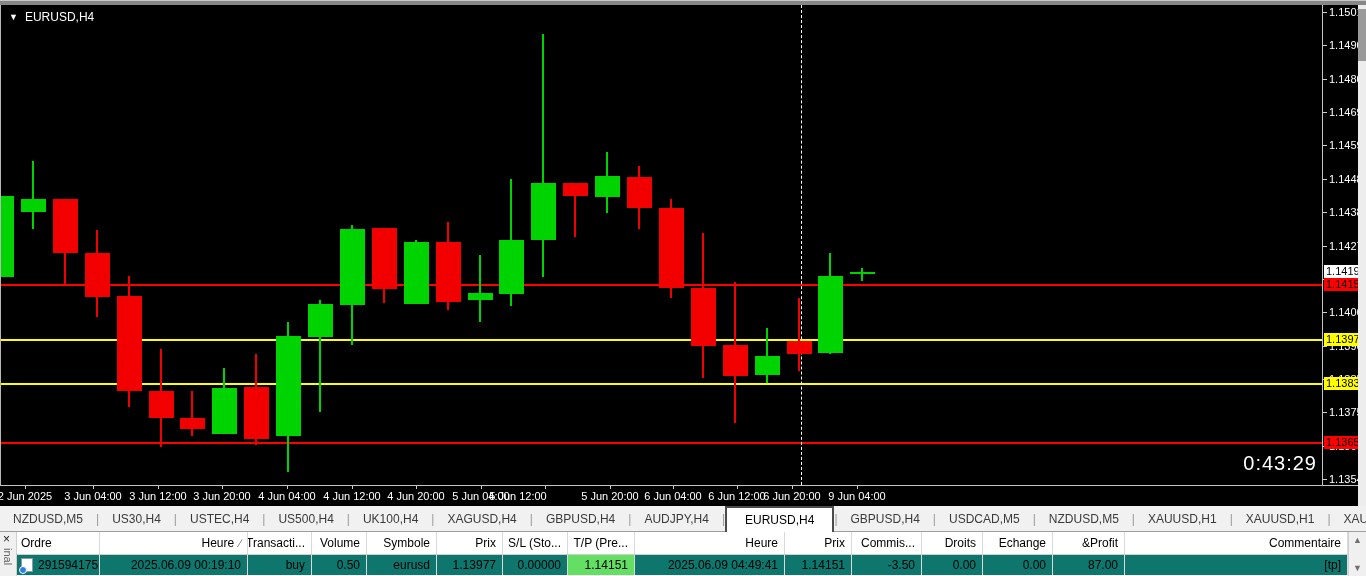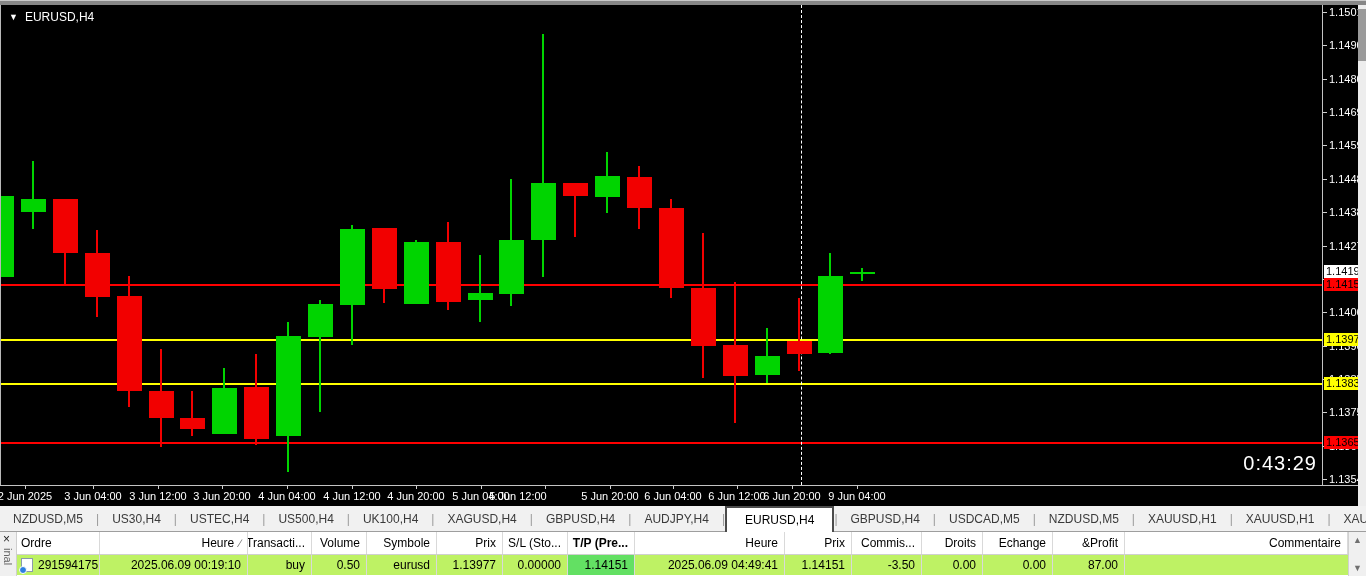--- a/index.html
+++ b/index.html
@@ -36,21 +36,21 @@
   .tab.active{background:#fff;border:2px solid #4b4b4b;border-bottom:none;color:#000;padding:0 18px;margin-bottom:-1px;}
   .tabsep{display:flex;align-items:center;color:#9a9a9a;}
   
   #terminal{left:0;top:532px;width:1366px;height:44px;background:#fff;display:flex;}
   #term-side{width:17px;background:#f0f0f0;border-right:1px solid #cfcfcf;box-sizing:border-box;position:relative;}
   #term-close{position:absolute;top:0px;left:3px;font-size:12px;color:#222;cursor:pointer;line-height:14px;}
   #term-caption{position:absolute;top:16px;left:2px;writing-mode:vertical-lr;font-size:11px;color:#666;}
   #term-main{flex:1;display:flex;flex-direction:column;min-width:0;}
   .trow{display:flex;width:100%;box-sizing:border-box;}
   #thead{height:23px;background:#fff;border-bottom:1px solid #d0d0d0;box-sizing:border-box;}
-  #tdata{height:20px;background:#bef264;}
+  #tdata{height:20px;background:#0f766e;}
   .cell{box-sizing:border-box;display:flex;align-items:center;font-size:12px;color:#000;
         border-right:1px solid #d9d9d9;padding:0 6px;white-space:nowrap;overflow:hidden;}
   .cell.right{justify-content:flex-end;}
   .cell.left{justify-content:flex-start;padding-left:4px;}
   .cell.grow{flex:1;}
   .sort-ind{color:#707070;margin-left:5px;font-size:11px;}
   .tp-green{background:#63e063;}
   .order-icon{width:10px;height:12px;background:#fff;border:1px solid #8a9aab;position:relative;margin-right:5px;flex:0 0 auto;}
   .order-icon:after{content:'';position:absolute;left:-3px;bottom:-3px;width:6px;height:6px;border-radius:50%;
         background:#2d7fe0;border:1px solid #fff;}
@@ -246,21 +246,21 @@
     </div>
     <div id="term-main">
       <div class="trow" id="thead">
           <div class="cell left" style="width: 83px;">Ordre</div>
           <div class="cell right" style="width: 148px;">Heure<span class="sort-ind">∕</span></div>
           <div class="cell right" style="width: 64px; text-align: right;">Transacti...</div>
           <div class="cell right" style="width: 55px;">Volume</div>
           <div class="cell right" style="width: 70px;">Symbole</div>
           <div class="cell right" style="width: 66px;">Prix</div>
           <div class="cell right" style="width: 65px;">S/L (Sto...</div>
-          <div class="cell right" style="width: 67px; font-weight: bold;">T/P (Pre...</div>
+          <div class="cell right" style="width: 67px;">T/P (Pre...</div>
           <div class="cell right" style="width: 150px;">Heure</div>
           <div class="cell right" style="width: 67px;">Prix</div>
           <div class="cell right" style="width: 70px;">Commis...</div>
           <div class="cell right" style="width: 61px;">Droits</div>
           <div class="cell right" style="width: 70px;">Echange</div>
           <div class="cell right" style="width: 72px;">&amp;Profit</div>
           <div class="cell right grow">Commentaire</div>
         </div>
       <div class="trow" id="tdata">
           <div class="cell left" style="width: 83px;">
@@ -273,20 +273,21 @@
           <div class="cell right" style="width: 70px;">eurusd</div>
           <div class="cell right" style="width: 66px;">1.13977</div>
           <div class="cell right" style="width: 65px;">0.00000</div>
           <div class="cell right tp-green" style="width: 67px;">1.14151</div>
           <div class="cell right" style="width: 150px;">2025.06.09 04:49:41</div>
           <div class="cell right" style="width: 67px;">1.14151</div>
           <div class="cell right" style="width: 70px;">-3.50</div>
           <div class="cell right" style="width: 61px;">0.00</div>
           <div class="cell right" style="width: 70px;">0.00</div>
           <div class="cell right" style="width: 72px;">87.00</div>
+          <div class="cell right grow">[tp]</div>
         </div>
     </div>
   <div id="tscroll">
         <div class="up">▲</div>
         <div class="dn">▼</div>
       </div>
     </div>
 </div>
 
 </body></html>

